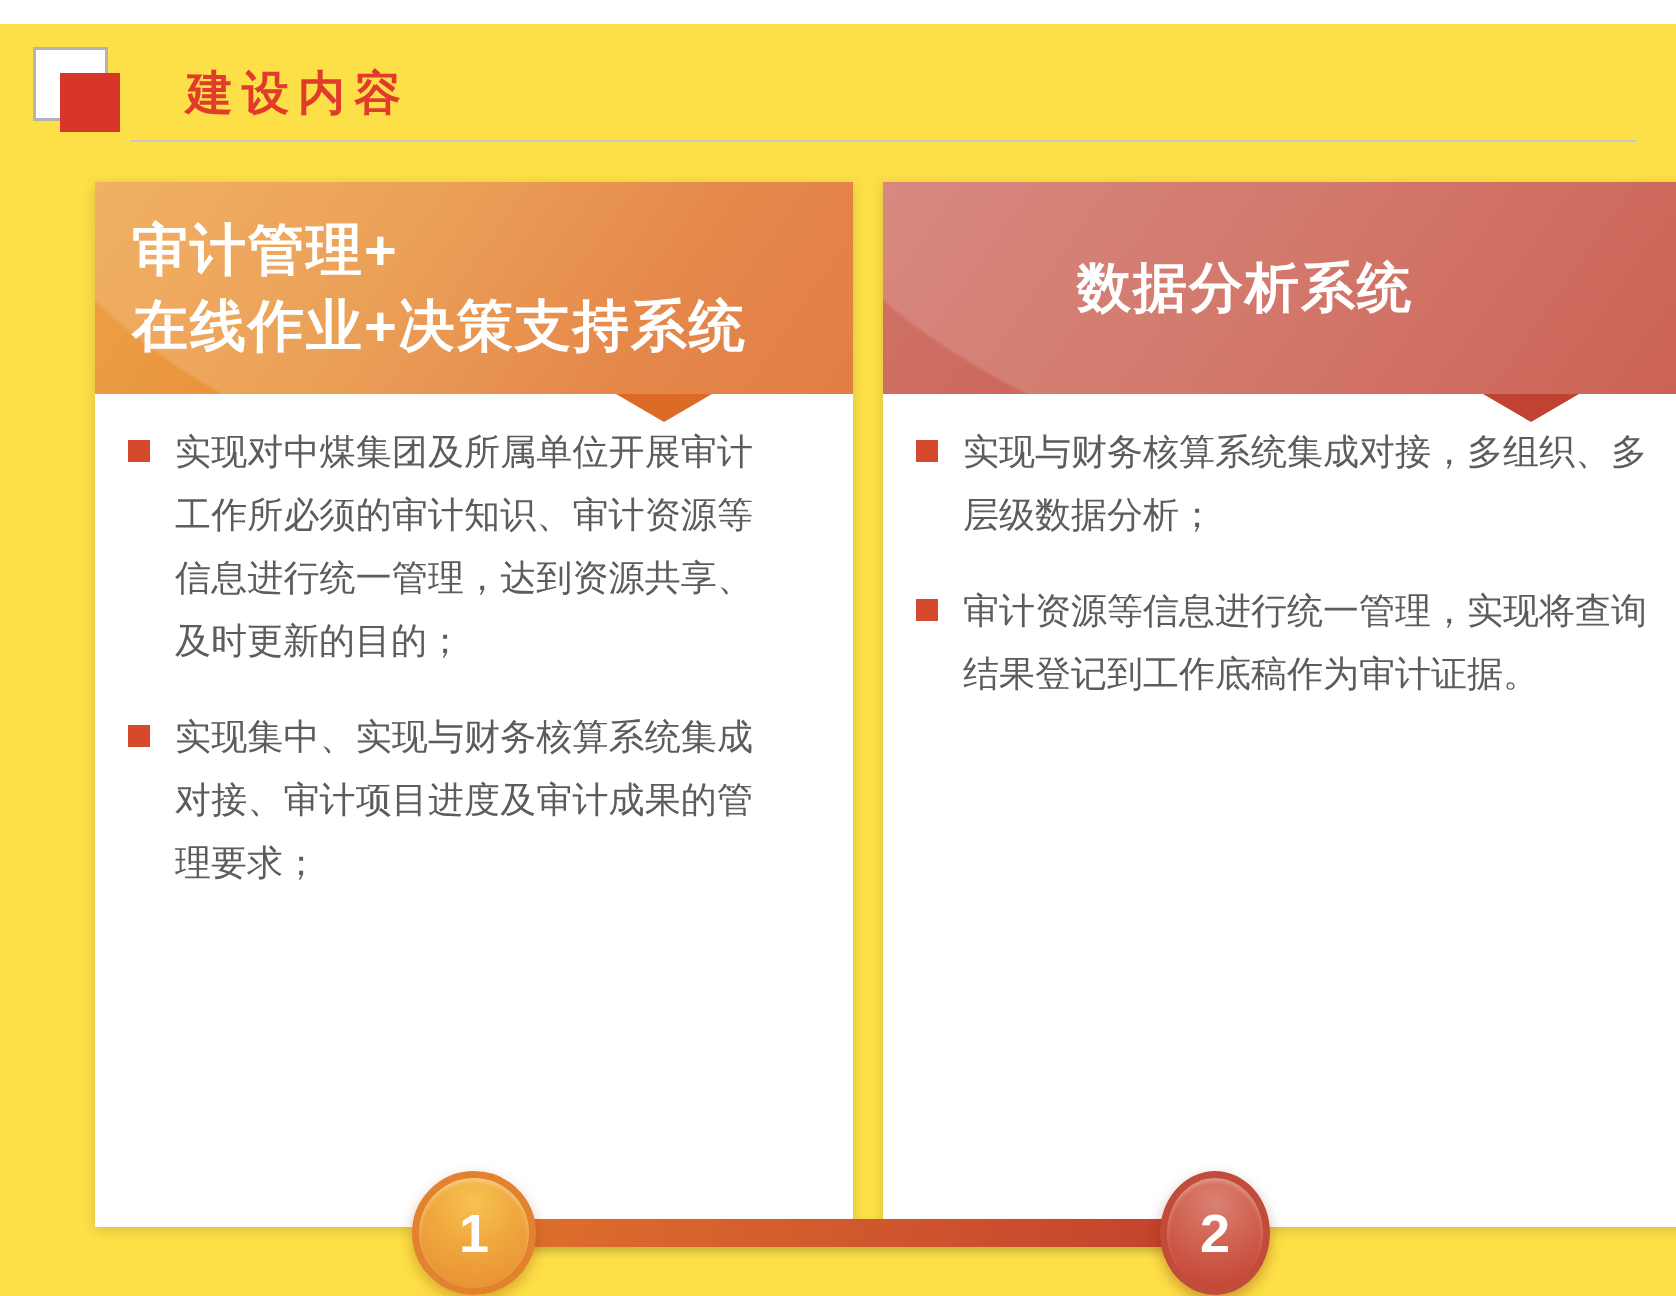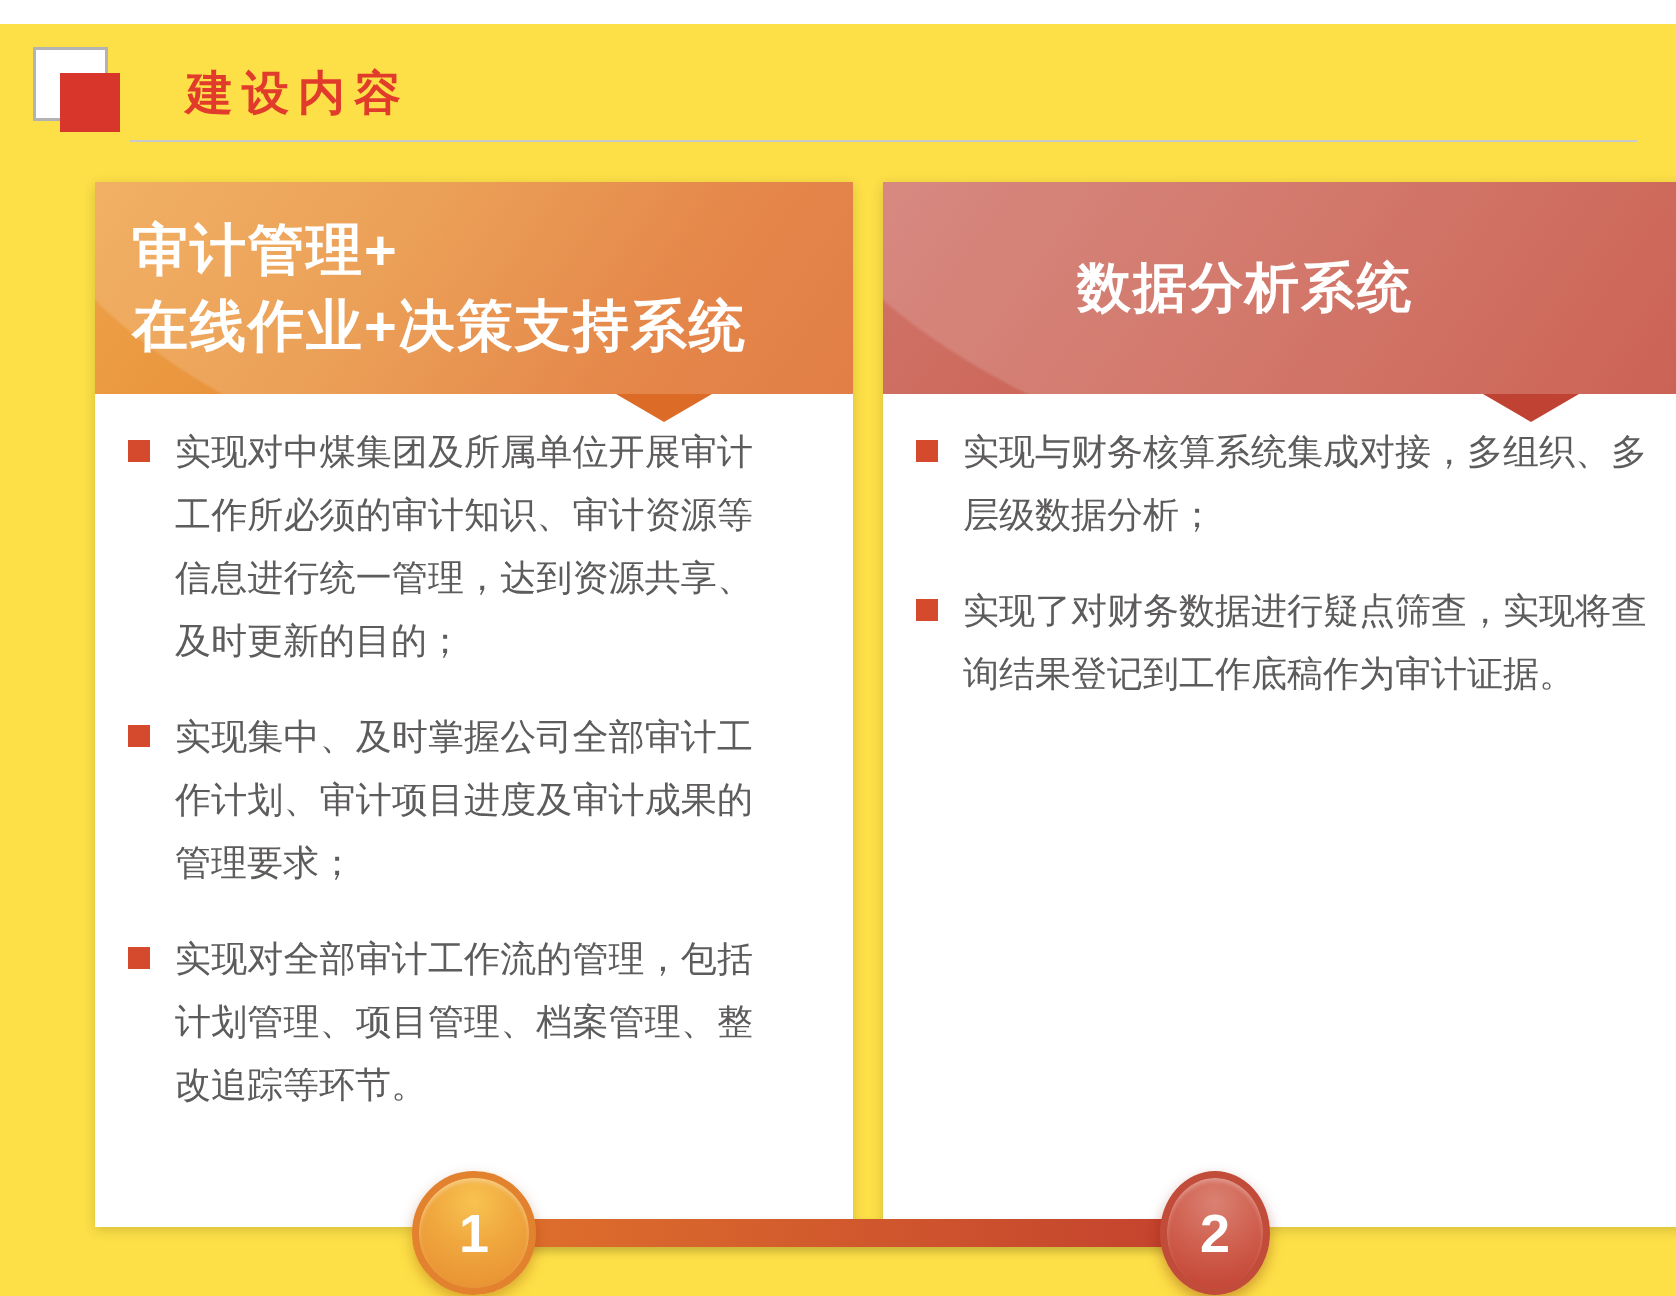--- a/index.html
+++ b/index.html
@@ -117,42 +117,38 @@
       <span>在线作业+决策支持系统</span>
     </div>
     <div class="header-pointer"></div>
     <div class="card-body">
       <div class="bullet">
         <span class="bullet-marker"></span>
         <span class="bullet-text">实现对中煤集团及所属单位开展审计工作所必须的审计知识、审计资源等信息进行统一管理，达到资源共享、及时更新的目的；</span>
       </div>
       <div class="bullet">
         <span class="bullet-marker"></span>
-        <span class="bullet-text">实现集中、及时掌握公司全部审计工作计划、审计项目进度及审计成果的管理要求；</span>
-      </div>
-      <div class="bullet">
-        <span class="bullet-marker"></span>
-        <span class="bullet-text">实现对全部审计工作流的管理，包括计划管理、项目管理、档案管理、整改追踪等环节。</span>
+        <span class="bullet-text">实现集中、实现与财务核算系统集成对接、审计项目进度及审计成果的管理要求；</span>
       </div>
     </div>
   </div>
 
   <div class="card card-right">
     <div class="card-header">
       <span>数据分析系统</span>
     </div>
     <div class="header-pointer"></div>
     <div class="card-body">
       <div class="bullet">
         <span class="bullet-marker"></span>
         <span class="bullet-text">实现与财务核算系统集成对接，多组织、多层级数据分析；</span>
       </div>
       <div class="bullet">
         <span class="bullet-marker"></span>
-        <span class="bullet-text">实现了对财务数据进行疑点筛查，实现将查询结果登记到工作底稿作为审计证据。</span>
+        <span class="bullet-text">审计资源等信息进行统一管理，实现将查询结果登记到工作底稿作为审计证据。</span>
       </div>
     </div>
   </div>
 
   <div class="timeline-bar"></div>
   <div class="step-circle step-1">
     <span>1</span>
   </div>
   <div class="step-circle step-2">
     <span>2</span>

